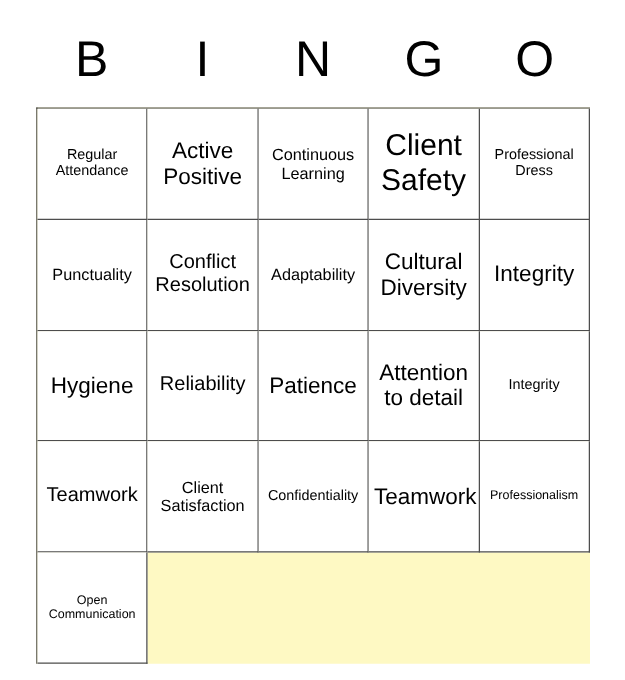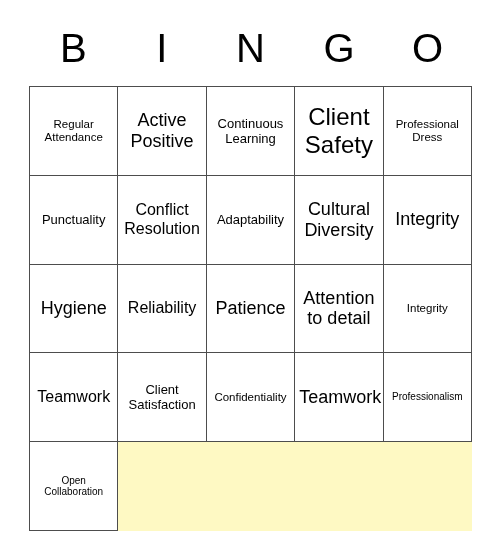--- a/index.html
+++ b/index.html
@@ -167,17 +167,17 @@
         <span class="cell-text fs-sm">Confidentiality</span>
       </div>
       <div class="bingo-cell">
         <span class="cell-text fs-xl">Teamwork</span>
       </div>
       <div class="bingo-cell">
         <span class="cell-text fs-xs">Professionalism</span>
       </div>
       <div class="bingo-cell">
         <span class="cell-text fs-xs">Open
-Collaboration</span>
+Communication</span>
       </div>
     </div>
 
 </div>
 
 </body></html>

